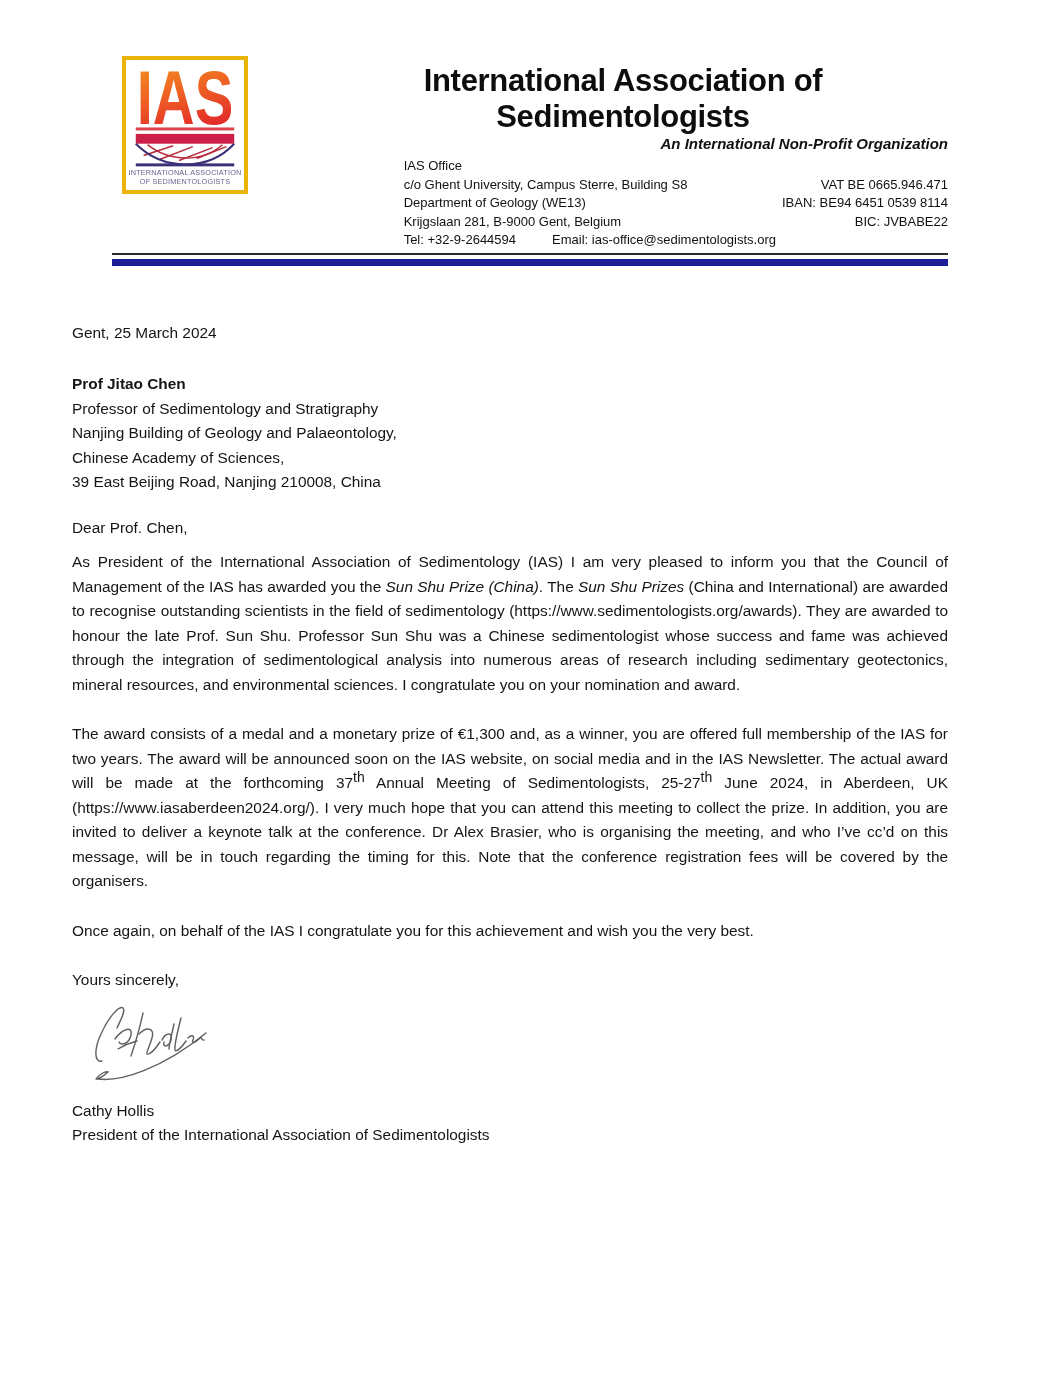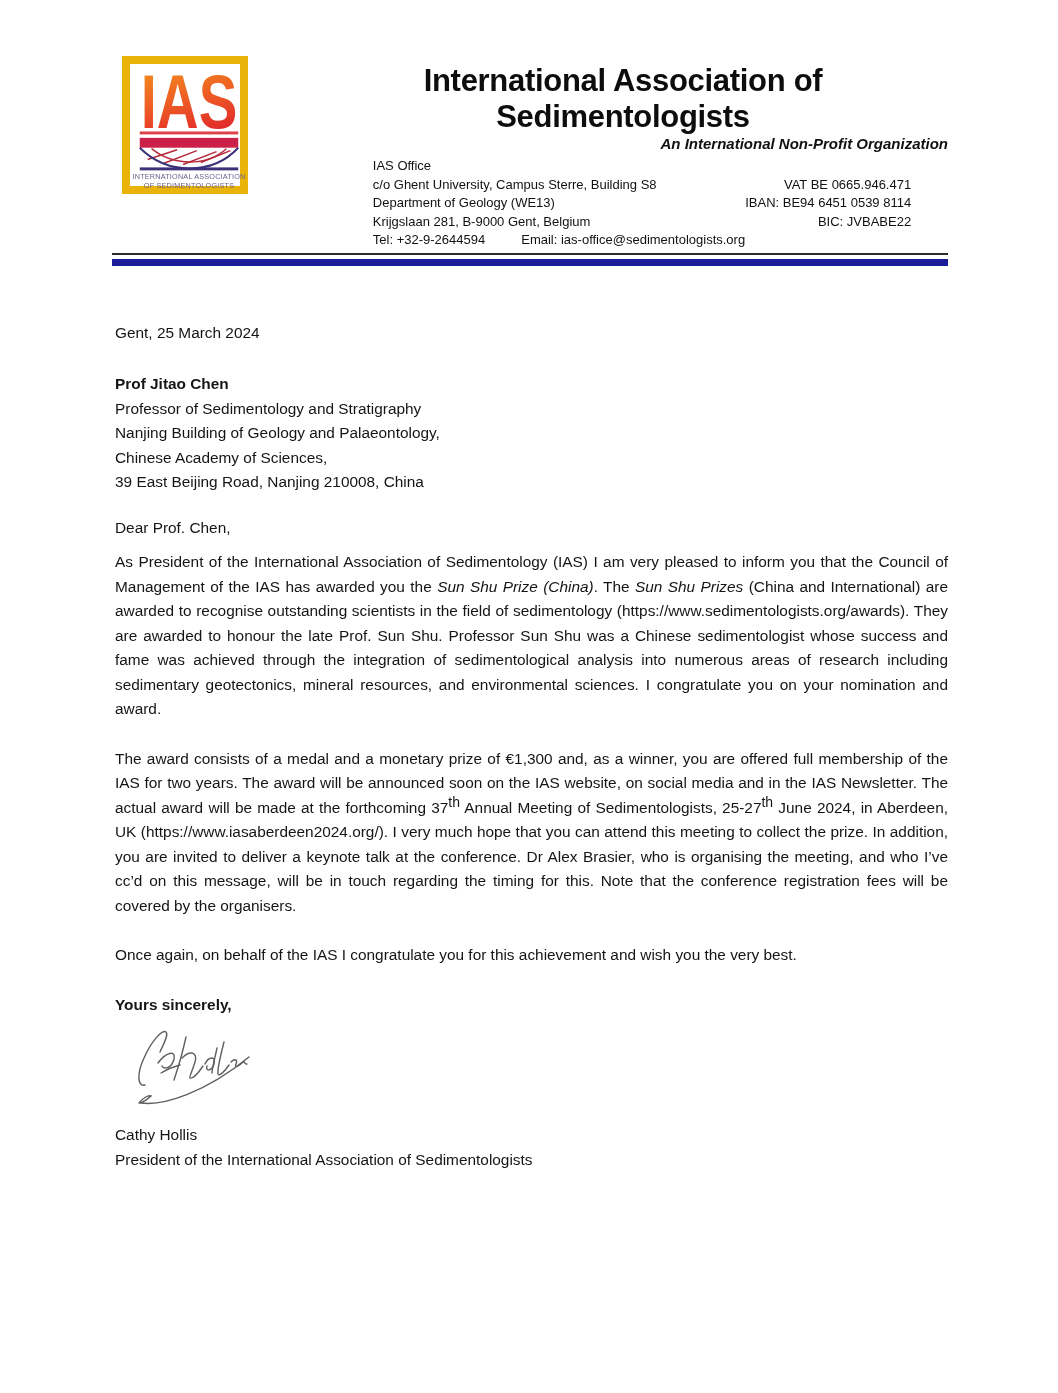--- a/index.html
+++ b/index.html
@@ -15,21 +15,21 @@
   }
   
   .letterhead {
     display: flex;
     padding: 56px 110px 0 122px;
   }
   .logo-box {
     flex: 0 0 auto;
     width: 126px;
     height: 138px;
-    border: 8px solid #eab308;
+    border: 4px solid #eab308;
     background: #ffffff;
     padding: 1px;
   }
   .head-right {
     flex: 1 1 auto;
     padding-left: 20px;
     min-width: 0;
   }
   .org-title {
     text-align: center;
@@ -42,54 +42,55 @@
   }
   .org-subtitle {
     text-align: right;
     font-size: 15px;
     font-weight: bold;
     font-style: italic;
     color: #111;
   }
   .office-row {
     display: flex;
-    justify-content: center;
+    justify-content: flex-end;
     margin-top: 5px;
     font-size: 13px;
     line-height: 18.5px;
     color: #111;
+    gap: 6px;
   }
   .office-col { padding-left: 68px; white-space: nowrap; }
   .tel-label { margin-right: 36px; }
   .reg-col { text-align: right; padding-top: 18.5px; white-space: nowrap; }
   .rule-thin {
     margin: 3px 110px 0 112px;
     height: 0;
     border-top: 2px solid #2b2b2b;
   }
   .rule-navy {
     margin: 4px 110px 0 112px;
     height: 7px;
     background: #1C1C99;
   }
   
   .letter {
-    padding: 55px 110px 0 115px;
+    padding: 55px 110px 0 72px;
     font-size: 15.4px;
     line-height: 24.5px;
     color: #151515;
   }
   .date-line { margin-bottom: 27px; }
   .recipient { margin-bottom: 21px; }
   .recipient .bold { font-weight: bold; }
   .salutation { margin-bottom: 10px; }
   .para { text-align: justify; margin-bottom: 25px; }
   .para i { }
   .para sup { font-size: 14px; vertical-align: super; line-height: 0; }
-  .closing { margin-top: 0; font-weight: bold; }
+  .closing { margin-top: 0; }
   .signature-wrap { margin: 4px 0 2px 16px; height: 92px; }
   .signer { margin-top: 10px; }
   
   svg text { font-family: "Liberation Sans", sans-serif; }
 </style>
 </head>
 <body>
 
 <div class="page">
 

